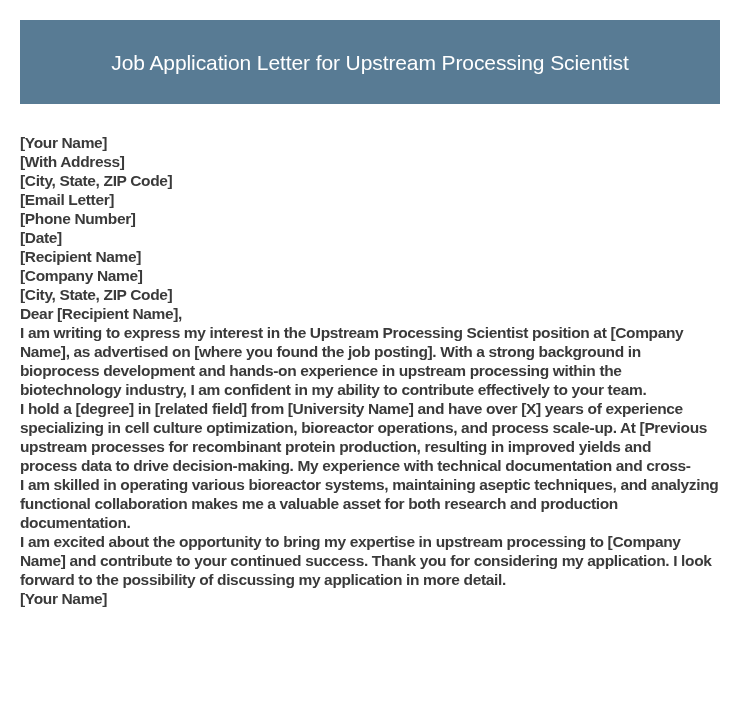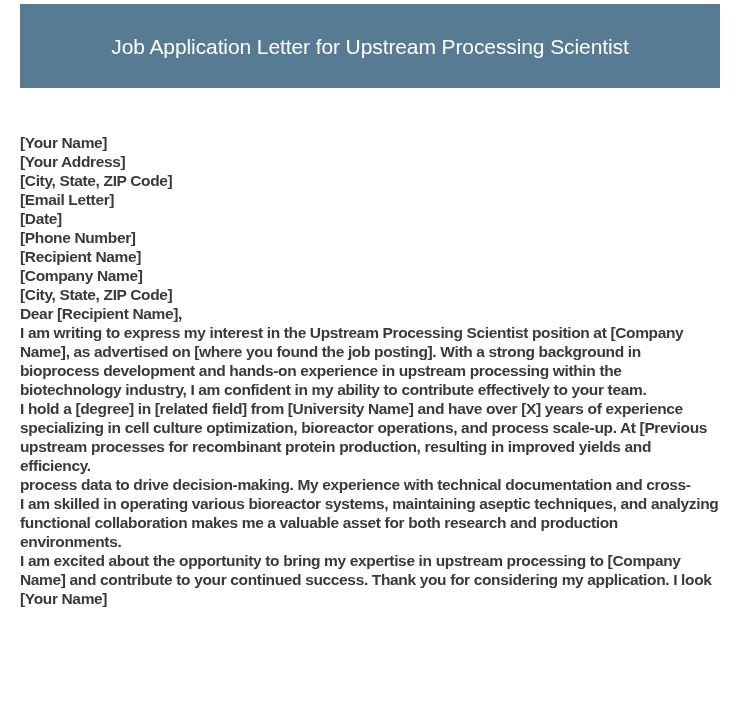--- a/index.html
+++ b/index.html
@@ -10,21 +10,21 @@
     body {
       width: 740px;
       height: 705px;
       position: relative;
       overflow: hidden;
       font-family: "Liberation Sans", sans-serif;
     }
     .header {
       position: absolute;
       left: 20px;
-      top: 4px;
+      top: 20px;
       width: 700px;
       height: 84px;
       background: #587b94;
       display: flex;
       align-items: center;
       justify-content: center;
     }
     .header h1 {
       margin: 0;
       color: #ffffff;
@@ -58,25 +58,25 @@
 </head>
 <body>
 
 <div class="header">
   <h1>Job Application Letter for Upstream Processing Scientist</h1>
 </div>
 
 <div class="letter">
   <div>
     <span class="line">[Your Name]</span>
-    <span class="line">[Your Address]</span>
+    <span class="line">[With Address]</span>
     <span class="line">[City, State, ZIP Code]</span>
     <span class="line">[Email Letter]</span>
+    <span class="line">[Phone Number]</span>
     <span class="line">[Date]</span>
-    <span class="line">[Phone Number]</span>
   </div>
 
   <div>
     <span class="line">[Recipient Name]</span>
     <span class="line">[Company Name]</span>
     <span class="line">[City, State, ZIP Code]</span>
   </div>
 
   <span class="line">Dear [Recipient Name],</span>
 
@@ -84,29 +84,29 @@
     <span class="line">I am writing to express my interest in the Upstream Processing Scientist position at [Company</span>
     <span class="line">Name], as advertised on [where you found the job posting]. With a strong background in</span>
     <span class="line">bioprocess development and hands-on experience in upstream processing within the</span>
     <span class="line">biotechnology industry, I am confident in my ability to contribute effectively to your team.</span>
   </div>
 
   <div class="para">
     <span class="line">I hold a [degree] in [related field] from [University Name] and have over [X] years of experience</span>
     <span class="line">specializing in cell culture optimization, bioreactor operations, and process scale-up. At [Previous</span>
     <span class="line">upstream processes for recombinant protein production, resulting in improved yields and</span>
-    <span class="line">efficiency.</span>
   </div>
 
   <div class="para">
     <span class="line">process data to drive decision-making. My experience with technical documentation and cross-</span>
     <span class="line">I am skilled in operating various bioreactor systems, maintaining aseptic techniques, and analyzing</span>
     <span class="line">functional collaboration makes me a valuable asset for both research and production</span>
-    <span class="line">environments.</span>
+    <span class="line">documentation.</span>
   </div>
 
   <div class="para">
     <span class="line">I am excited about the opportunity to bring my expertise in upstream processing to [Company</span>
     <span class="line">Name] and contribute to your continued success. Thank you for considering my application. I look</span>
+    <span class="line">forward to the possibility of discussing my application in more detail.</span>
   </div>
 
   <span class="line">[Your Name]</span>
 </div>
 
 </body></html>

